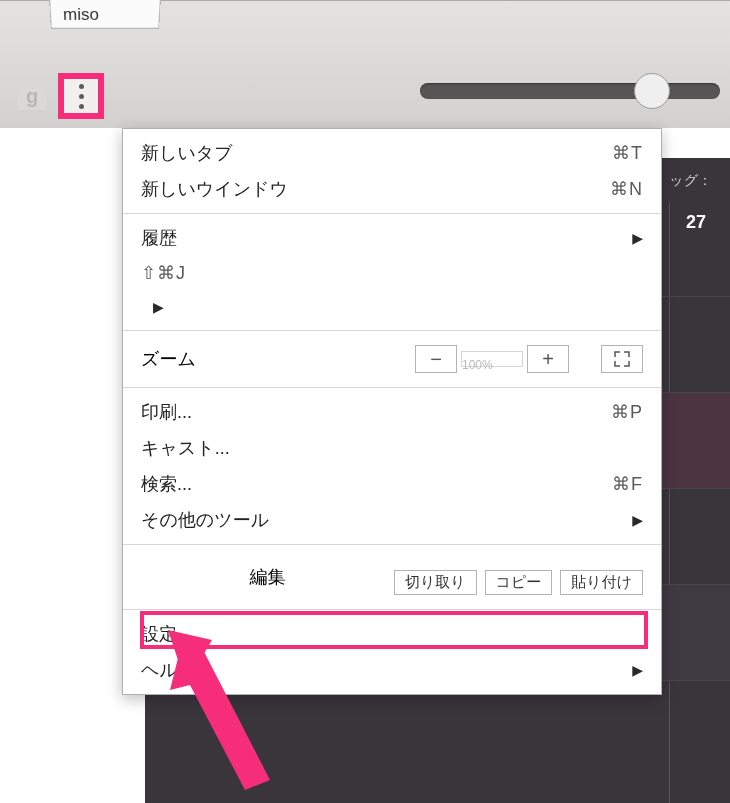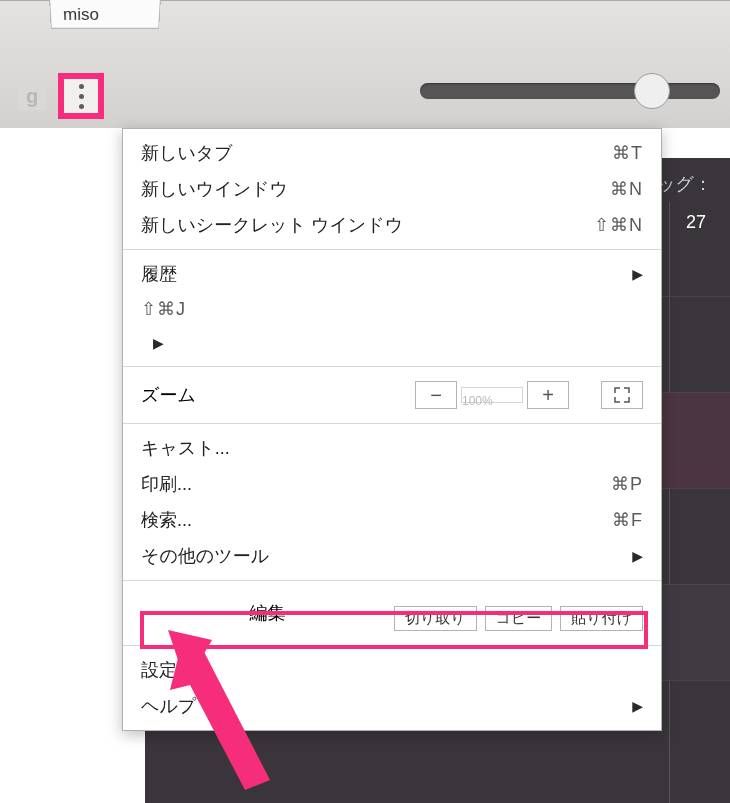--- a/index.html
+++ b/index.html
@@ -79,28 +79,28 @@
     .darkpanel {
       position: absolute;
       left: 145px; top: 158px;
       right: 0; bottom: 0;
       background: #3a353b;
     }
     .tag-label {
       position: absolute;
       right: 18px; top: 14px;
       color: #cfd2d4;
-      font-size: 18px;
+      font-size: 14px;
     }
     .daynum {
       position: absolute;
       right: 24px; top: 54px;
       color: #fff;
       font-size: 18px;
-      font-weight: 400;
+      font-weight: 700;
     }
     .gridline {
       position: absolute; right: 0;
       width: 100%; height: 96px;
       border-top: 1px solid #4a444c;
     }
     .gl1 { top: 138px; }
     .gl2 { top: 234px; background: #4a3540; }
     .gl3 { top: 330px; }
     .gl4 { top: 426px; background: #3f3942; }
@@ -219,24 +219,20 @@
 </div>
 
 <div class="menu">
   <div class="mi">
     <span class="label">新しいタブ</span>
     <span class="shortcut">⌘T</span>
   </div>
   <div class="mi">
     <span class="label">新しいウインドウ</span>
     <span class="shortcut">⌘N</span>
-  </div>
-  <div class="mi">
-    <span class="label">新しいシークレット ウインドウ</span>
-    <span class="shortcut">⇧⌘N</span>
   </div>
   <div class="sep"></div>
   <div class="mi">
     <span class="label">履歴</span>
     <span class="arrow">▶</span>
   </div>
   <div class="mi">
     <span class="shortcut">⇧⌘J</span>
   </div>
   <div class="mi">
@@ -251,25 +247,25 @@
       <div class="zbtn">+</div>
       <div class="fsbtn">
         <svg width="16" height="16" viewBox="0 0 16 16">
             <path d="M1 6V1h5M10 1h5v5M15 10v5h-5M6 15H1v-5" fill="none" stroke="#555" stroke-width="1.5"></path>
           </svg>
       </div>
     </div>
   </div>
   <div class="sep"></div>
   <div class="mi">
-    <span class="label">キャスト...</span>
-  </div>
-  <div class="mi">
     <span class="label">印刷...</span>
     <span class="shortcut">⌘P</span>
+  </div>
+  <div class="mi">
+    <span class="label">キャスト...</span>
   </div>
   <div class="mi">
     <span class="label">検索...</span>
     <span class="shortcut">⌘F</span>
   </div>
   <div class="mi">
     <span class="label">その他のツール</span>
     <span class="arrow">▶</span>
   </div>
   <div class="sep"></div>

